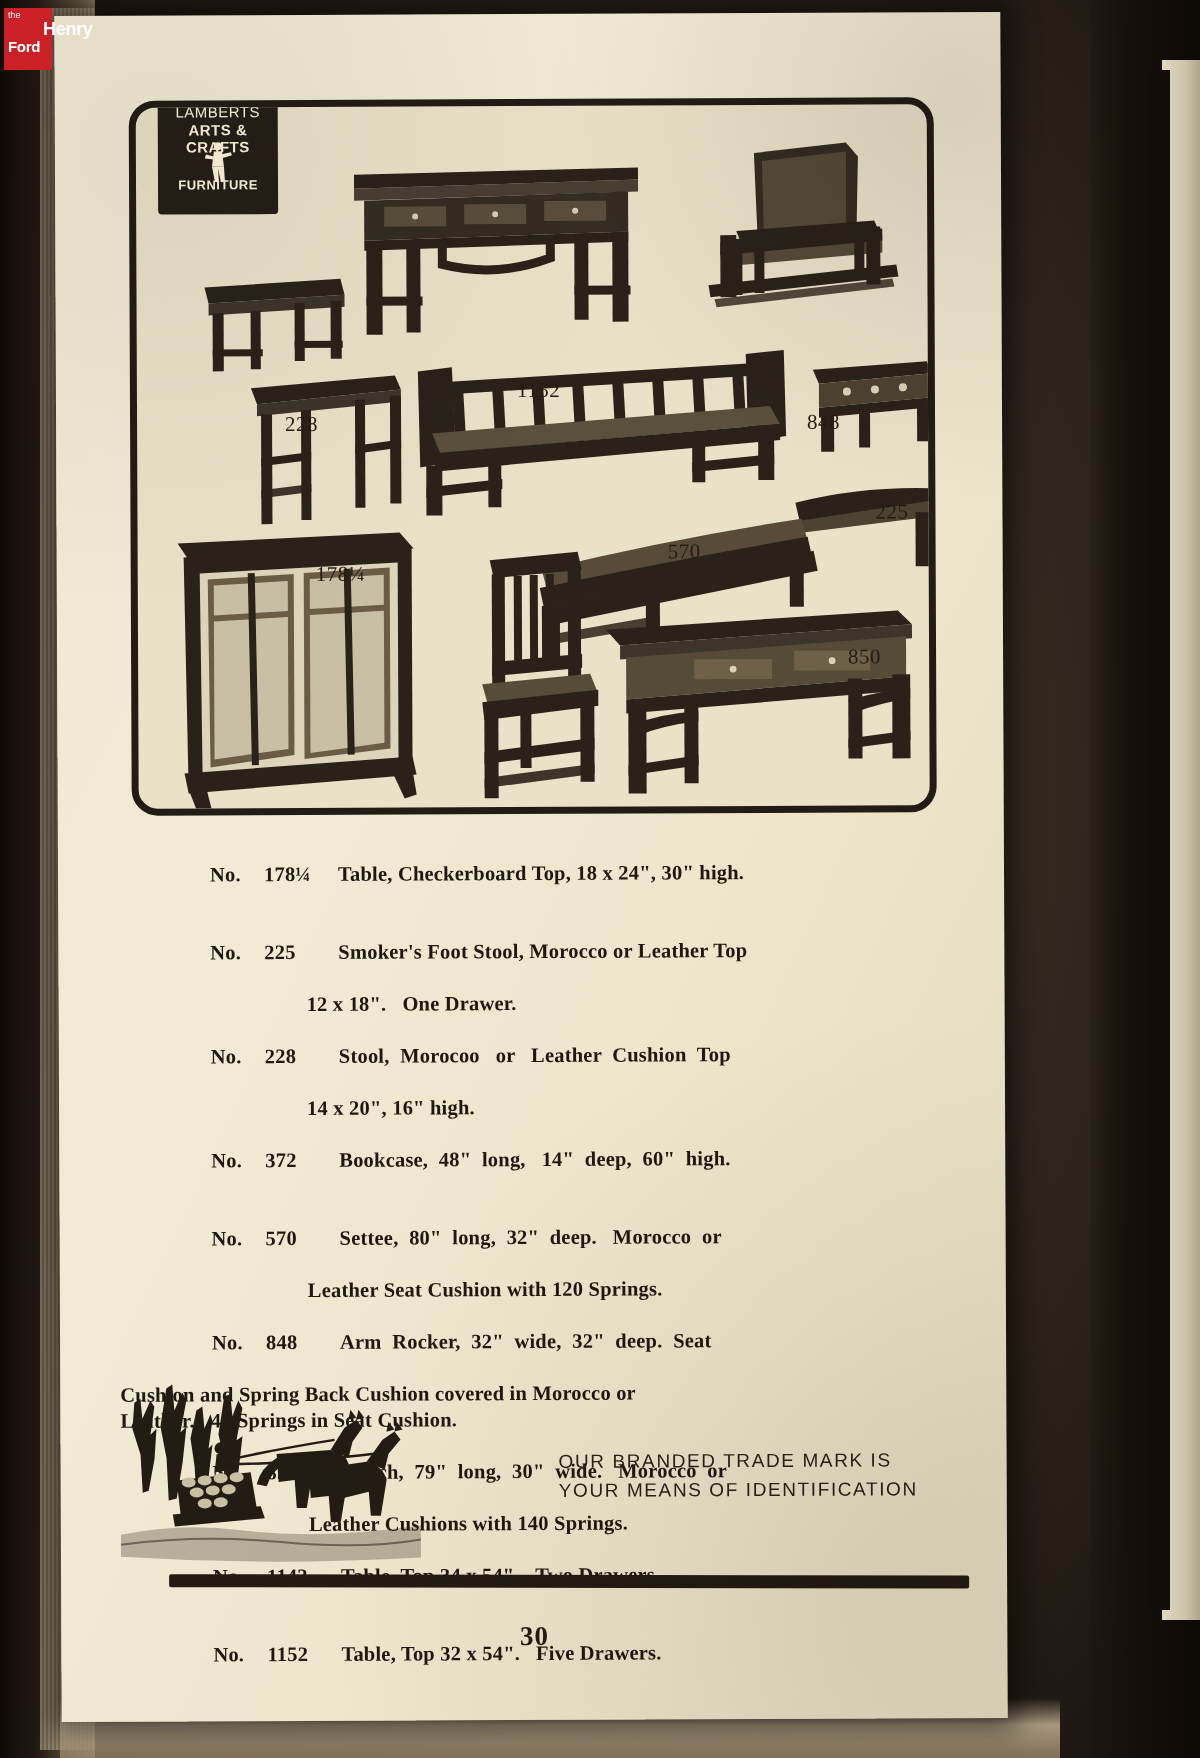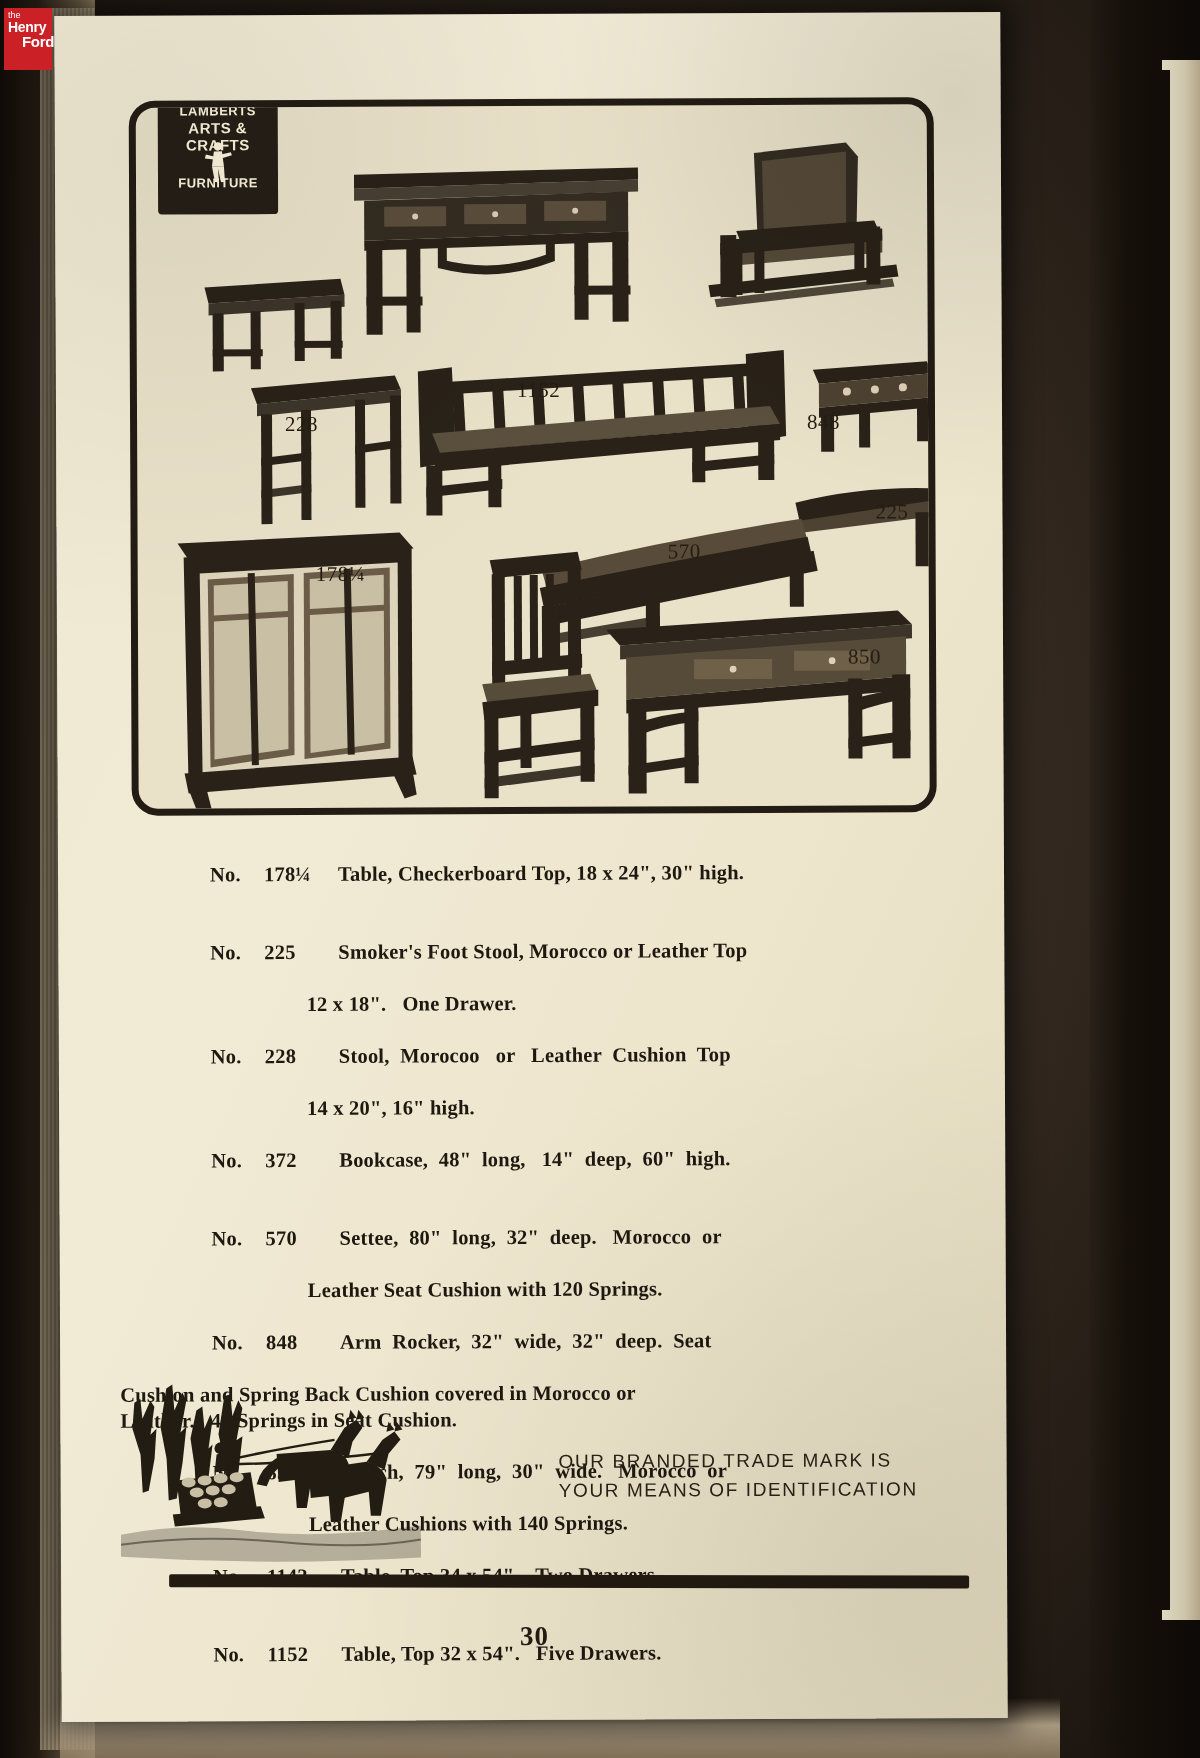--- a/index.html
+++ b/index.html
@@ -97,22 +97,22 @@
     width: 48px; height: 62px;
     background: #cc2027;
     color: #fff;
     font-family: "Liberation Sans", sans-serif;
     line-height: 1.02;
     padding: 3px 4px;
     box-sizing: border-box;
     z-index: 40;
   }
   #watermark .wm-the { font-size: 9px; display:block; }
-  #watermark .wm-henry { font-size: 14px; font-weight: bold; display:block; letter-spacing: -0.3px;}
-  #watermark .wm-ford { font-size: 15px; font-weight: bold; display:block; letter-spacing: -0.3px; margin-left: 14px;}
+  #watermark .wm-henry { font-size: 18px; font-weight: bold; display:block; letter-spacing: -0.3px; margin-left: 35px;}
+  #watermark .wm-ford { font-size: 15px; font-weight: bold; display:block; letter-spacing: -0.3px;}
 
   
   #plate {
     position: absolute;
     left: 74px;
     top: 85px;
     width: 805px;
     height: 715px;
     border: 7px solid #231c14;
     border-radius: 26px;
@@ -134,21 +134,21 @@
     width: 120px;
     height: 122px;
     background: #241d15;
     border-radius: 4px;
     z-index: 10;
     color: #efe7cf;
     font-family: "Liberation Sans", sans-serif;
     text-align: center;
     overflow: hidden;
   }
-  #brand-badge .bb-l1 { font-size: 13px; font-weight: bold; letter-spacing: .5px; margin-top: 11px; }
+  #brand-badge .bb-l1 { font-size: 15px; font-weight: normal; letter-spacing: .5px; margin-top: 11px; }
   #brand-badge .bb-l2 { font-size: 15px; font-weight: bold; letter-spacing: .5px; margin-top: 1px;}
   #brand-badge .bb-l3 { font-size: 13px; font-weight: bold; letter-spacing: .5px; margin-top: 22px;}
   #brand-badge .bb-fig {
     position: absolute;
     left: 44px; top: 48px;
     width: 32px; height: 42px;
   }
 
   .fig { position: absolute; }
   .fig svg { display: block; }

